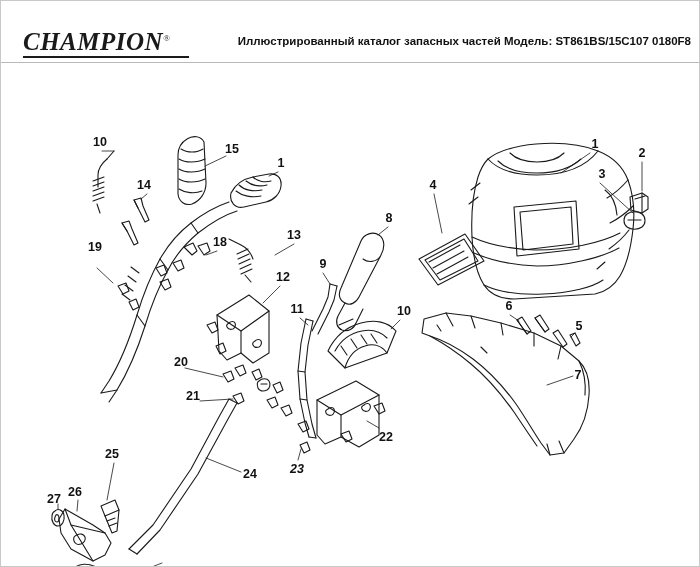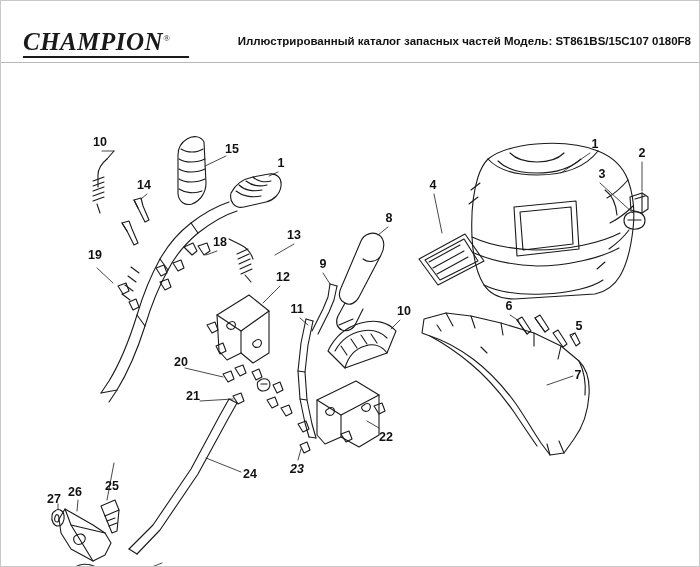--- a/index.html
+++ b/index.html
@@ -410,32 +410,32 @@
       </g>
     </svg>
 
     <div id="callout-layer">
         <div class="callout" style="left: 99px; top: 79px;">10</div>
         <div class="callout" style="left: 231px; top: 86px;">15</div>
         <div class="callout" style="left: 280px; top: 100px;">1</div>
         <div class="callout" style="left: 143px; top: 122px;">14</div>
         <div class="callout" style="left: 293px; top: 172px;">13</div>
         <div class="callout" style="left: 219px; top: 179px;">18</div>
-        <div class="callout" style="left: 94px; top: 192px;">19</div>
+        <div class="callout" style="left: 94px; top: 184px;">19</div>
         <div class="callout" style="left: 282px; top: 214px;">12</div>
         <div class="callout" style="left: 322px; top: 201px;">9</div>
         <div class="callout" style="left: 388px; top: 155px;">8</div>
         <div class="callout" style="left: 296px; top: 246px;">11</div>
         <div class="callout" style="left: 403px; top: 248px;">10</div>
         <div class="callout" style="left: 180px; top: 299px;">20</div>
         <div class="callout" style="left: 192px; top: 333px;">21</div>
         <div class="callout" style="left: 385px; top: 374px;">22</div>
         <div class="callout" style="left: 296px; top: 406px; font-style: italic;">23</div>
         <div class="callout" style="left: 249px; top: 411px;">24</div>
-        <div class="callout" style="left: 111px; top: 391px; margin-top: 32px;">25</div>
+        <div class="callout" style="left: 111px; top: 391px;">25</div>
         <div class="callout" style="left: 74px; top: 429px;">26</div>
         <div class="callout" style="left: 53px; top: 436px;">27</div>
         <div class="callout" style="left: 169px; top: 499px; margin-top: 16px;">28</div>
         <div class="callout red" style="left: 46px; top: 508px;">A</div>
         <div class="callout" style="left: 594px; top: 81px;">1</div>
         <div class="callout" style="left: 641px; top: 90px;">2</div>
         <div class="callout" style="left: 601px; top: 111px;">3</div>
         <div class="callout" style="left: 432px; top: 122px;">4</div>
         <div class="callout" style="left: 508px; top: 243px;">6</div>
         <div class="callout" style="left: 578px; top: 263px;">5</div>

